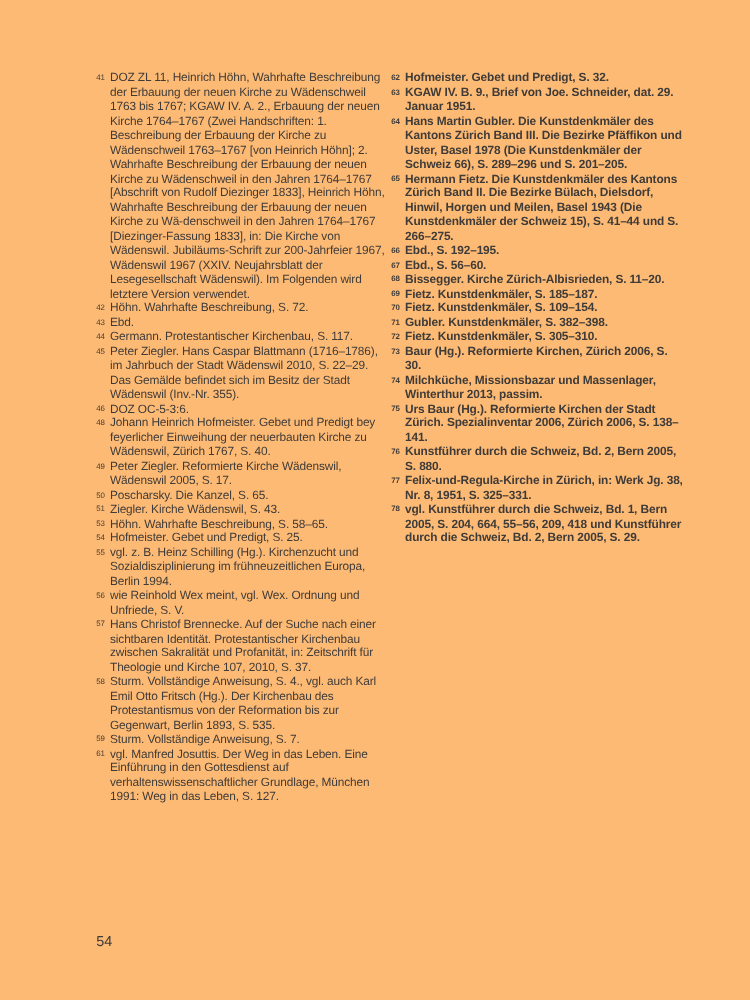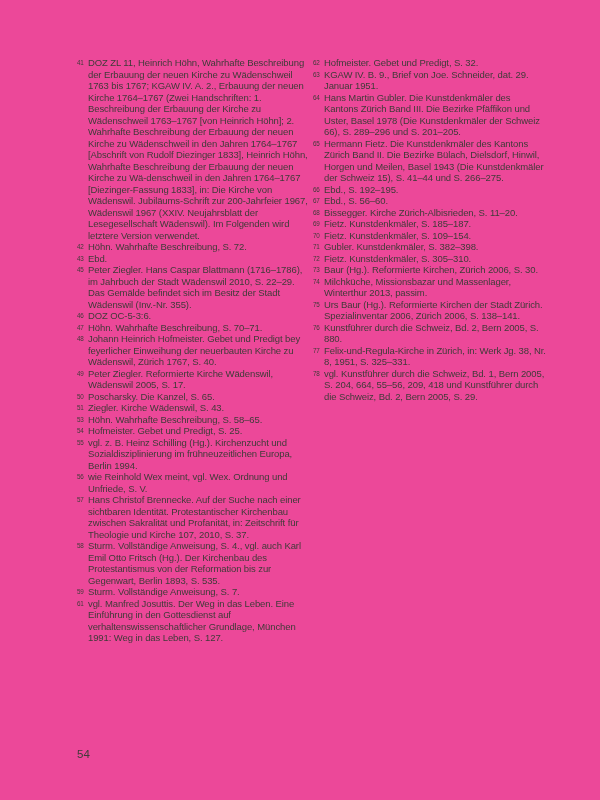--- a/index.html
+++ b/index.html
@@ -5,35 +5,35 @@
   html, body { margin: 0; padding: 0; }
   body {
     width: 600px; height: 800px;
     background: #fdfdfd;
     font-family: "Liberation Sans", sans-serif;
     -webkit-font-smoothing: antialiased;
   }
   .page {
     position: relative;
     width: 600px; height: 800px;
-    background: #ec4899;
+    background: #fdba74;
     overflow: hidden;
   }
   .columns {
     position: absolute;
     left: 77px; top: 57px;
     width: 470px;
     display: flex;
   }
   .col {
     list-style: none;
     margin: 0; padding: 0;
   }
   .col-left  { width: 236px; }
-  .col-right { width: 234px; }
+  .col-right { width: 234px; font-weight: bold; }
   .col li {
     position: relative;
     margin: 0;
     padding-left: 11px;
     font-size: 9.5px;
     line-height: 11.5px;
     letter-spacing: -0.1px;
     color: #3f3b38;
     text-align: left;
   }
@@ -57,23 +57,23 @@
 </style>
 </head>
 <body>
 
 <div class="page">
   <div class="columns">
     <ol class="col col-left">
         <li><sup>41</sup><span class="note-text">DOZ ZL 11, Heinrich Höhn, Wahrhafte Beschreibung der Erbauung der neuen Kirche zu Wädenschweil 1763 bis 1767; KGAW IV. A. 2., Erbauung der neuen Kirche 1764–1767 (Zwei Handschriften: 1. Beschreibung der Erbauung der Kirche zu Wädenschweil 1763–1767 [von Heinrich Höhn]; 2. Wahrhafte Beschreibung der Erbauung der neuen Kirche zu Wädenschweil in den Jahren 1764–1767 [Abschrift von Rudolf Diezinger 1833], Heinrich Höhn, Wahrhafte Beschreibung der Erbauung der neuen Kirche zu Wä-denschweil in den Jahren 1764–1767 [Diezinger-Fassung 1833], in: Die Kirche von Wädenswil. Jubiläums-Schrift zur 200-Jahrfeier 1967, Wädenswil 1967 (XXIV. Neujahrsblatt der Lesegesellschaft Wädenswil). Im Folgenden wird letztere Version verwendet.</span></li>
         <li><sup>42</sup><span class="note-text">Höhn. Wahrhafte Beschreibung, S. 72.</span></li>
         <li><sup>43</sup><span class="note-text">Ebd.</span></li>
+        <li><sup>44</sup><span class="note-text">Germann. Protestantischer Kirchenbau, S. 117.</span></li>
         <li><sup>45</sup><span class="note-text">Peter Ziegler. Hans Caspar Blattmann (1716–1786), im Jahrbuch der Stadt Wädenswil 2010, S. 22–29. Das Gemälde befindet sich im Besitz der Stadt Wädenswil (Inv.-Nr. 355).</span></li>
         <li><sup>46</sup><span class="note-text">DOZ OC-5-3:6.</span></li>
-        <li><sup>47</sup><span class="note-text">Höhn. Wahrhafte Beschreibung, S. 70–71.</span></li>
         <li><sup>48</sup><span class="note-text">Johann Heinrich Hofmeister. Gebet und Predigt bey feyerlicher Einweihung der neuerbauten Kirche zu Wädenswil, Zürich 1767, S. 40.</span></li>
         <li><sup>49</sup><span class="note-text">Peter Ziegler. Reformierte Kirche Wädenswil, Wädenswil 2005, S. 17.</span></li>
         <li><sup>50</sup><span class="note-text">Poscharsky. Die Kanzel, S. 65.</span></li>
         <li><sup>51</sup><span class="note-text">Ziegler. Kirche Wädenswil, S. 43.</span></li>
         <li><sup>53</sup><span class="note-text">Höhn. Wahrhafte Beschreibung, S. 58–65.</span></li>
         <li><sup>54</sup><span class="note-text">Hofmeister. Gebet und Predigt, S. 25.</span></li>
         <li><sup>55</sup><span class="note-text">vgl. z. B. Heinz Schilling (Hg.). Kirchenzucht und Sozialdisziplinierung im frühneuzeitlichen Europa, Berlin 1994.</span></li>
         <li><sup>56</sup><span class="note-text">wie Reinhold Wex meint, vgl. Wex. Ordnung und Unfriede, S. V.</span></li>
         <li><sup>57</sup><span class="note-text">Hans Christof Brennecke. Auf der Suche nach einer sichtbaren Identität. Protestantischer Kirchenbau zwischen Sakralität und Profanität, in: Zeitschrift für Theologie und Kirche 107, 2010, S. 37.</span></li>
         <li><sup>58</sup><span class="note-text">Sturm. Vollständige Anweisung, S. 4., vgl. auch Karl Emil Otto Fritsch (Hg.). Der Kirchenbau des Protestantismus von der Reformation bis zur Gegenwart, Berlin 1893, S. 535.</span></li>

